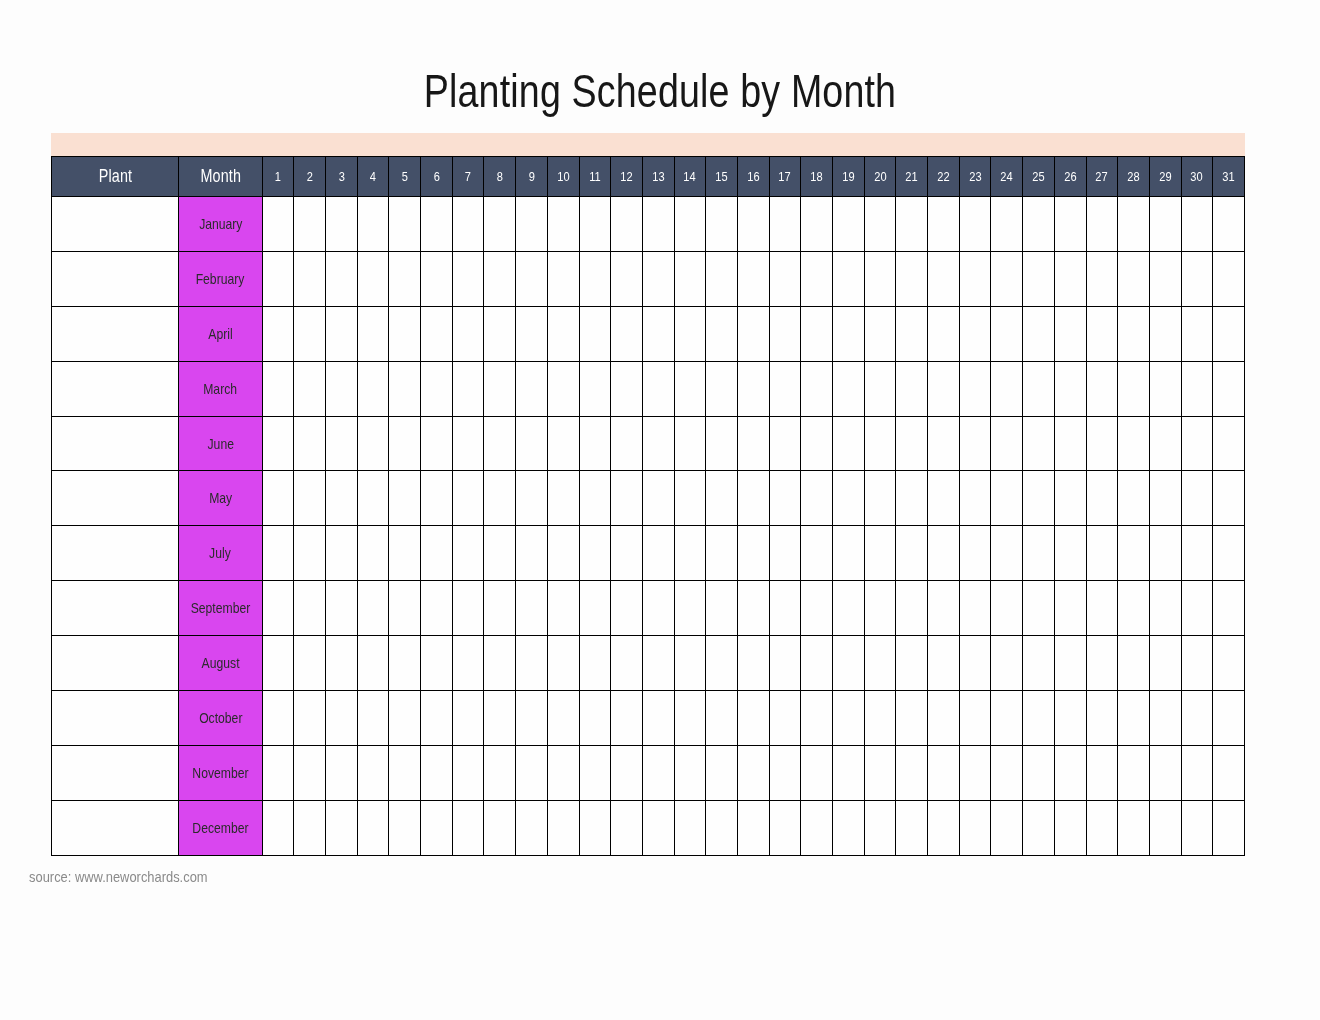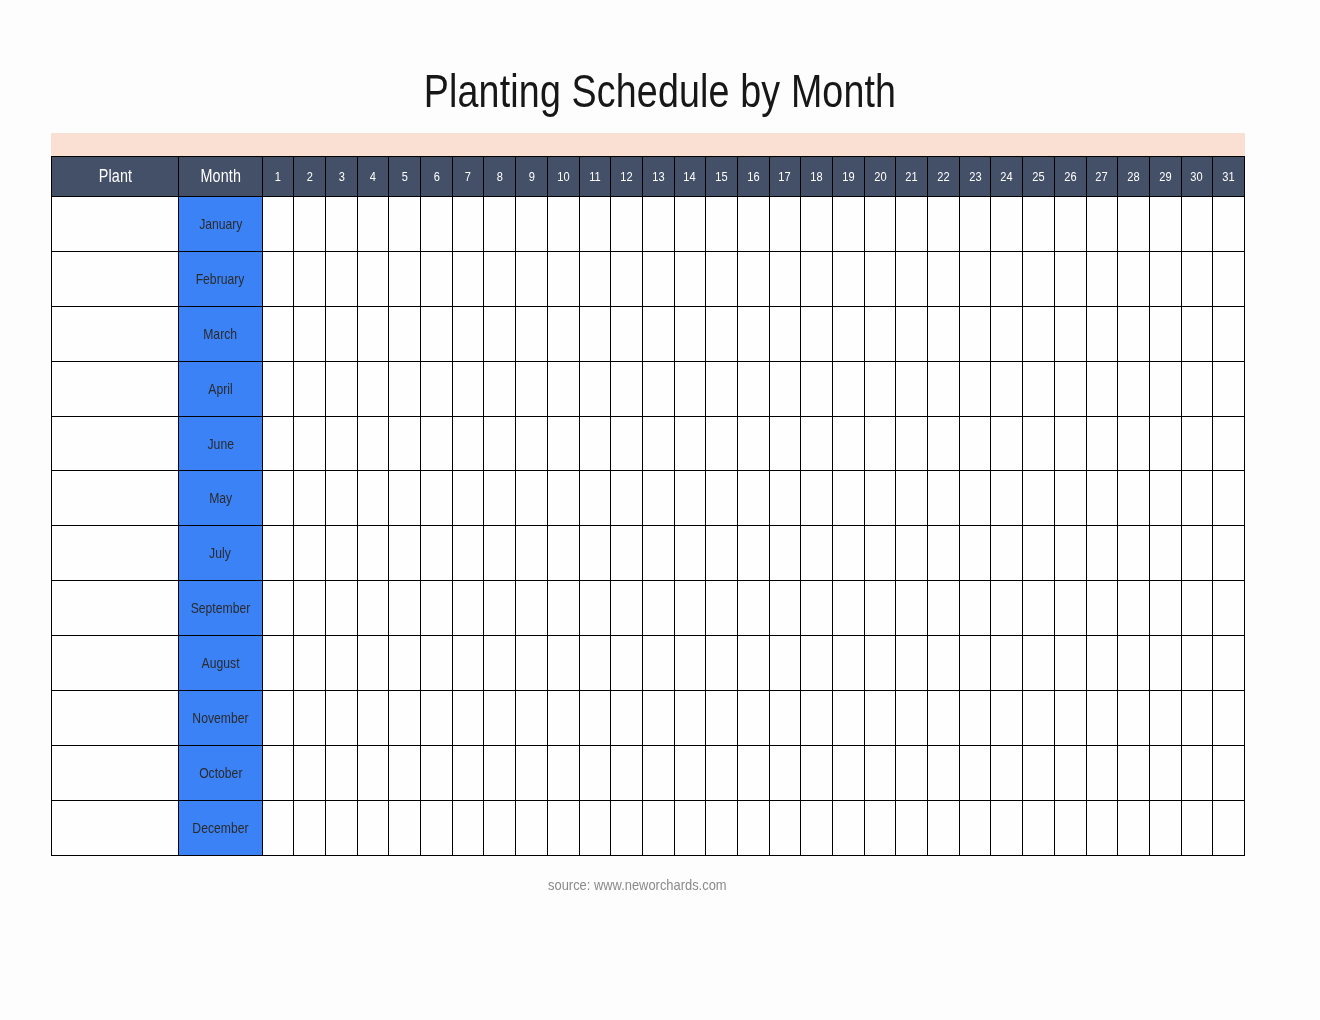--- a/index.html
+++ b/index.html
@@ -88,21 +88,21 @@
 
   
   table.schedule tbody td {
     height: 53.9px;
     vertical-align: middle;
   }
   td.cell-plant {
     background: #fefefe;
   }
   td.cell-month {
-    background: #3b82f6;
+    background: #d946ef;
     text-align: center;
     font-size: 14.5px;
     color: #2b2b2b;
   }
   td.cell-month span {
     display: inline-block;
     transform: scaleX(0.84);
     transform-origin: center center;
     white-space: nowrap;
   }
@@ -114,24 +114,23 @@
   col.col-plant { width: 126px; }
   col.col-month { width: 83px; }
   col.col-day   { width: 31.45px; }
 
   
   .source-note {
     position: absolute;
     left: 0;
     top: 868px;
     width: 1245px;
-    text-align: center;
+    text-align: left;
     font-size: 15px;
     color: #8a8a8a;
-    margin-top: 8px;
   }
   .source-note span {
     display: inline-block;
     transform: scaleX(0.86);
     transform-origin: right center;
     white-space: nowrap;
   }
 </style>
 </head>
 <body>
@@ -280,20 +279,55 @@
           <td class="cell-day"></td>
           <td class="cell-day"></td>
           <td class="cell-day"></td>
           <td class="cell-day"></td>
           <td class="cell-day"></td>
           <td class="cell-day"></td>
           <td class="cell-day"></td>
         </tr>
         <tr>
           <td class="cell-plant"></td>
+          <td class="cell-month"><span>April</span></td>
+          <td class="cell-day"></td>
+          <td class="cell-day"></td>
+          <td class="cell-day"></td>
+          <td class="cell-day"></td>
+          <td class="cell-day"></td>
+          <td class="cell-day"></td>
+          <td class="cell-day"></td>
+          <td class="cell-day"></td>
+          <td class="cell-day"></td>
+          <td class="cell-day"></td>
+          <td class="cell-day"></td>
+          <td class="cell-day"></td>
+          <td class="cell-day"></td>
+          <td class="cell-day"></td>
+          <td class="cell-day"></td>
+          <td class="cell-day"></td>
+          <td class="cell-day"></td>
+          <td class="cell-day"></td>
+          <td class="cell-day"></td>
+          <td class="cell-day"></td>
+          <td class="cell-day"></td>
+          <td class="cell-day"></td>
+          <td class="cell-day"></td>
+          <td class="cell-day"></td>
+          <td class="cell-day"></td>
+          <td class="cell-day"></td>
+          <td class="cell-day"></td>
+          <td class="cell-day"></td>
+          <td class="cell-day"></td>
+          <td class="cell-day"></td>
+          <td class="cell-day"></td>
+        </tr>
+        <tr>
+          <td class="cell-plant"></td>
           <td class="cell-month"><span>March</span></td>
           <td class="cell-day"></td>
           <td class="cell-day"></td>
           <td class="cell-day"></td>
           <td class="cell-day"></td>
           <td class="cell-day"></td>
           <td class="cell-day"></td>
           <td class="cell-day"></td>
           <td class="cell-day"></td>
           <td class="cell-day"></td>
@@ -315,55 +349,20 @@
           <td class="cell-day"></td>
           <td class="cell-day"></td>
           <td class="cell-day"></td>
           <td class="cell-day"></td>
           <td class="cell-day"></td>
           <td class="cell-day"></td>
           <td class="cell-day"></td>
         </tr>
         <tr>
           <td class="cell-plant"></td>
-          <td class="cell-month"><span>April</span></td>
-          <td class="cell-day"></td>
-          <td class="cell-day"></td>
-          <td class="cell-day"></td>
-          <td class="cell-day"></td>
-          <td class="cell-day"></td>
-          <td class="cell-day"></td>
-          <td class="cell-day"></td>
-          <td class="cell-day"></td>
-          <td class="cell-day"></td>
-          <td class="cell-day"></td>
-          <td class="cell-day"></td>
-          <td class="cell-day"></td>
-          <td class="cell-day"></td>
-          <td class="cell-day"></td>
-          <td class="cell-day"></td>
-          <td class="cell-day"></td>
-          <td class="cell-day"></td>
-          <td class="cell-day"></td>
-          <td class="cell-day"></td>
-          <td class="cell-day"></td>
-          <td class="cell-day"></td>
-          <td class="cell-day"></td>
-          <td class="cell-day"></td>
-          <td class="cell-day"></td>
-          <td class="cell-day"></td>
-          <td class="cell-day"></td>
-          <td class="cell-day"></td>
-          <td class="cell-day"></td>
-          <td class="cell-day"></td>
-          <td class="cell-day"></td>
-          <td class="cell-day"></td>
-        </tr>
-        <tr>
-          <td class="cell-plant"></td>
           <td class="cell-month"><span>June</span></td>
           <td class="cell-day"></td>
           <td class="cell-day"></td>
           <td class="cell-day"></td>
           <td class="cell-day"></td>
           <td class="cell-day"></td>
           <td class="cell-day"></td>
           <td class="cell-day"></td>
           <td class="cell-day"></td>
           <td class="cell-day"></td>
@@ -525,56 +524,56 @@
           <td class="cell-day"></td>
           <td class="cell-day"></td>
           <td class="cell-day"></td>
           <td class="cell-day"></td>
           <td class="cell-day"></td>
           <td class="cell-day"></td>
           <td class="cell-day"></td>
         </tr>
         <tr>
           <td class="cell-plant"></td>
+          <td class="cell-month"><span>October</span></td>
+          <td class="cell-day"></td>
+          <td class="cell-day"></td>
+          <td class="cell-day"></td>
+          <td class="cell-day"></td>
+          <td class="cell-day"></td>
+          <td class="cell-day"></td>
+          <td class="cell-day"></td>
+          <td class="cell-day"></td>
+          <td class="cell-day"></td>
+          <td class="cell-day"></td>
+          <td class="cell-day"></td>
+          <td class="cell-day"></td>
+          <td class="cell-day"></td>
+          <td class="cell-day"></td>
+          <td class="cell-day"></td>
+          <td class="cell-day"></td>
+          <td class="cell-day"></td>
+          <td class="cell-day"></td>
+          <td class="cell-day"></td>
+          <td class="cell-day"></td>
+          <td class="cell-day"></td>
+          <td class="cell-day"></td>
+          <td class="cell-day"></td>
+          <td class="cell-day"></td>
+          <td class="cell-day"></td>
+          <td class="cell-day"></td>
+          <td class="cell-day"></td>
+          <td class="cell-day"></td>
+          <td class="cell-day"></td>
+          <td class="cell-day"></td>
+          <td class="cell-day"></td>
+        </tr>
+        <tr>
+          <td class="cell-plant"></td>
           <td class="cell-month"><span>November</span></td>
-          <td class="cell-day"></td>
-          <td class="cell-day"></td>
-          <td class="cell-day"></td>
-          <td class="cell-day"></td>
-          <td class="cell-day"></td>
-          <td class="cell-day"></td>
-          <td class="cell-day"></td>
-          <td class="cell-day"></td>
-          <td class="cell-day"></td>
-          <td class="cell-day"></td>
-          <td class="cell-day"></td>
-          <td class="cell-day"></td>
-          <td class="cell-day"></td>
-          <td class="cell-day"></td>
-          <td class="cell-day"></td>
-          <td class="cell-day"></td>
-          <td class="cell-day"></td>
-          <td class="cell-day"></td>
-          <td class="cell-day"></td>
-          <td class="cell-day"></td>
-          <td class="cell-day"></td>
-          <td class="cell-day"></td>
-          <td class="cell-day"></td>
-          <td class="cell-day"></td>
-          <td class="cell-day"></td>
-          <td class="cell-day"></td>
-          <td class="cell-day"></td>
-          <td class="cell-day"></td>
-          <td class="cell-day"></td>
-          <td class="cell-day"></td>
-          <td class="cell-day"></td>
-        </tr>
-        <tr>
-          <td class="cell-plant"></td>
-          <td class="cell-month"><span>October</span></td>
           <td class="cell-day"></td>
           <td class="cell-day"></td>
           <td class="cell-day"></td>
           <td class="cell-day"></td>
           <td class="cell-day"></td>
           <td class="cell-day"></td>
           <td class="cell-day"></td>
           <td class="cell-day"></td>
           <td class="cell-day"></td>
           <td class="cell-day"></td>

